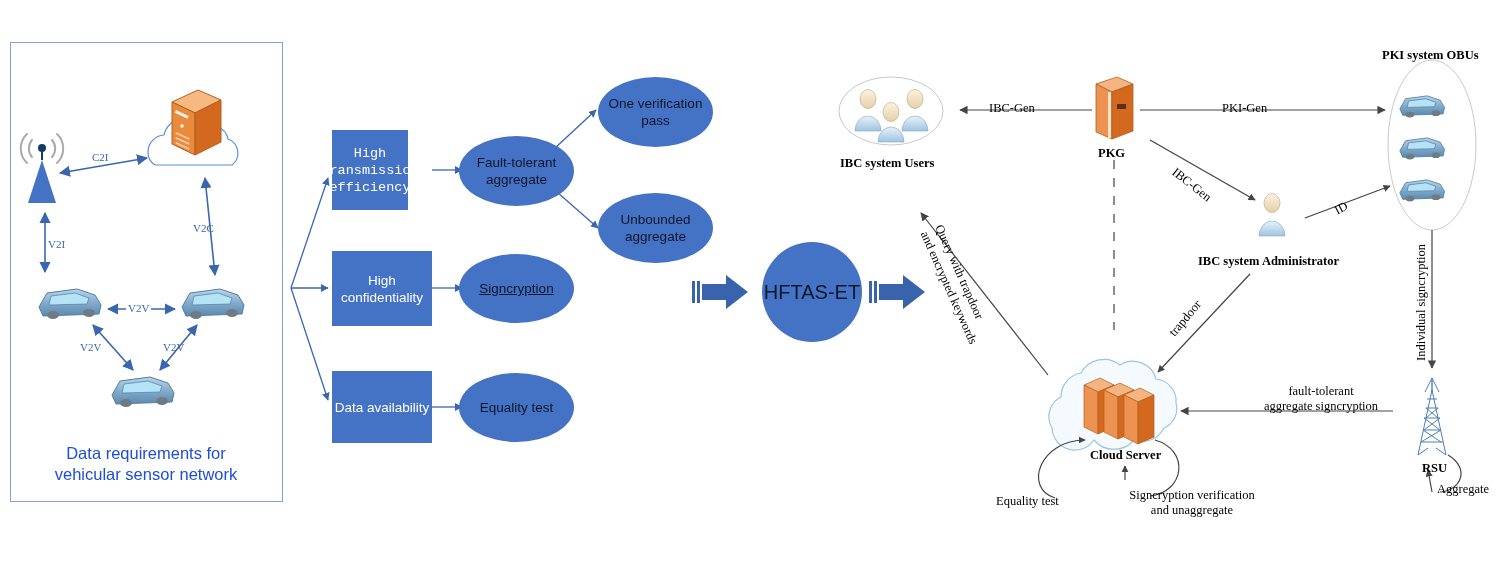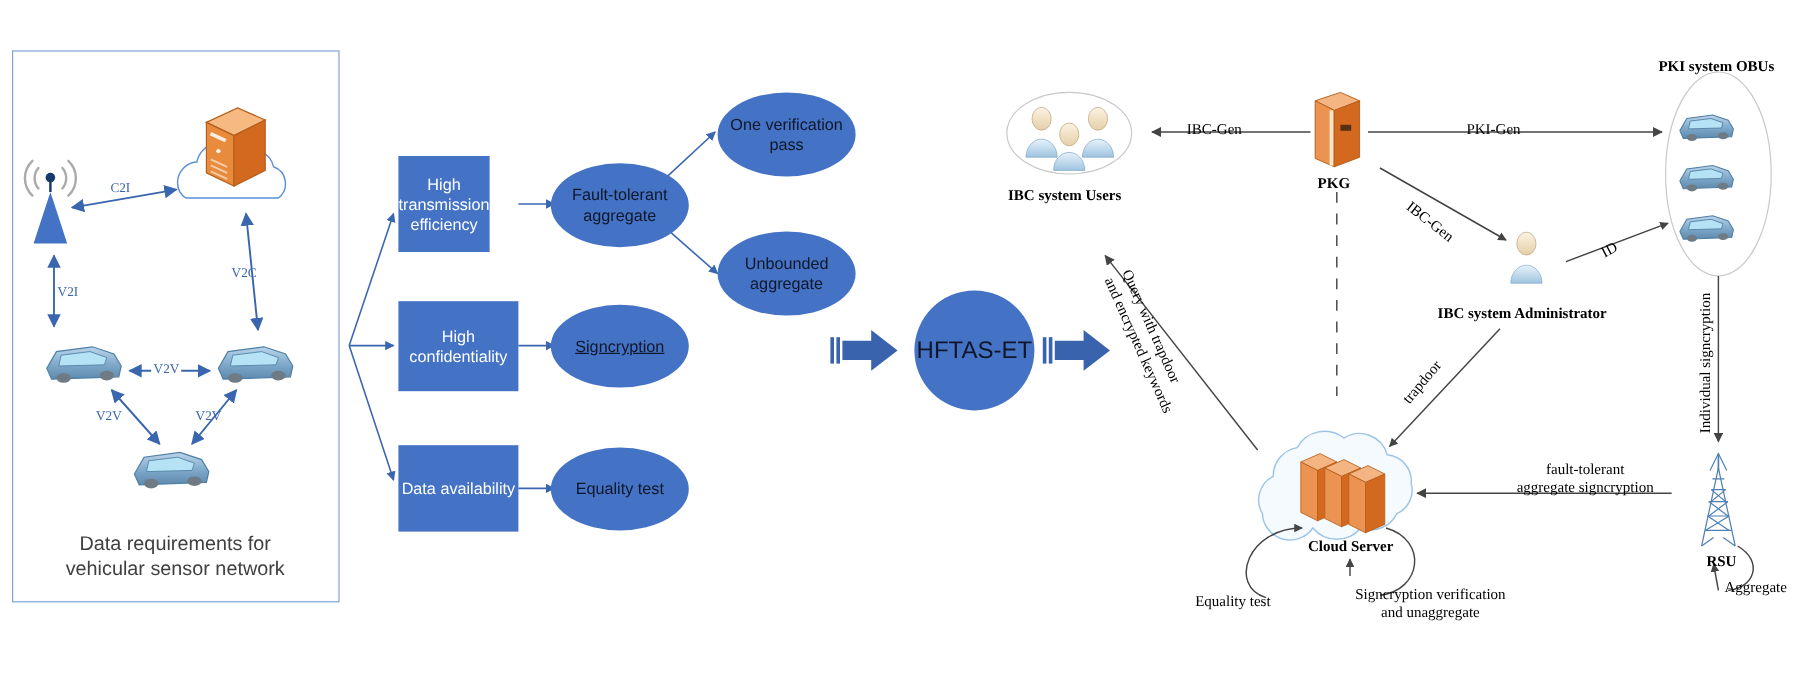--- a/index.html
+++ b/index.html
@@ -3,21 +3,21 @@
 <meta charset="utf-8">
 <style>
   html,body{margin:0;padding:0;background:#fff;}
   body{width:1500px;height:577px;overflow:hidden;
        font-family:"Liberation Sans",sans-serif;}
   #stage{position:relative;width:1500px;height:577px;background:#fff;}
   svg.layer{position:absolute;left:0;top:0;width:1500px;height:577px;overflow:visible;}
 
   
   .panel{position:absolute;border:1.5px solid #7FA3D6;background:#fff;}
-  .panel-caption{position:absolute;text-align:center;color:#404040;
+  .panel-caption{position:absolute;text-align:center;color:#1d4ed8;
      font-size:16.5px;line-height:21px;font-family:"Liberation Sans",sans-serif;}
 
   
   .blk{position:absolute;background:#4472C4;color:#fff;display:flex;
        align-items:center;justify-content:center;text-align:center;
        font-size:13.5px;line-height:17px;}
   .ell{position:absolute;background:#4472C4;color:#0f172a;border-radius:50%;
        display:flex;align-items:center;justify-content:center;text-align:center;
        font-size:13.5px;line-height:17px;}
   .ell.big{font-size:20px;}
@@ -175,21 +175,21 @@
   <div class="v2x" style="left:193px;top:222px;">V2C</div>
   <div class="v2x" style="left:126px;top:302px;background:#fff;padding:0 2px;">V2V</div>
   <div class="v2x" style="left:80px;top:341px;">V2V</div>
   <div class="v2x" style="left:163px;top:341px;">V2V</div>
 
   <div class="panel-caption" style="left:22px;top:443px;width:248px;">
     <div>Data requirements for</div>
     <div>vehicular sensor network</div>
   </div>
 
-  <div class="blk" style="left:332px;top:130px;width:76px;height:80px;">
+  <div class="blk" style="left:332px;top:130px;width:76px;height:80px;font-family:Liberation Mono, monospace;">
     <span>High transmission efficiency</span>
   </div>
   <div class="blk" style="left:332px;top:251px;width:100px;height:75px;">
     <span>High confidentiality</span>
   </div>
   <div class="blk" style="left:332px;top:371px;width:100px;height:72px;">
     <span>Data availability</span>
   </div>
 
   <div class="ell" style="left:459px;top:136px;width:115px;height:70px;">

